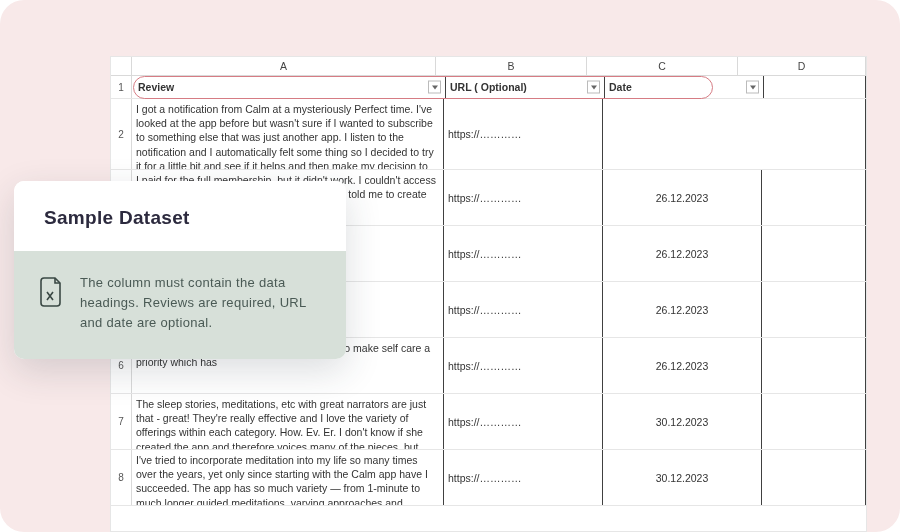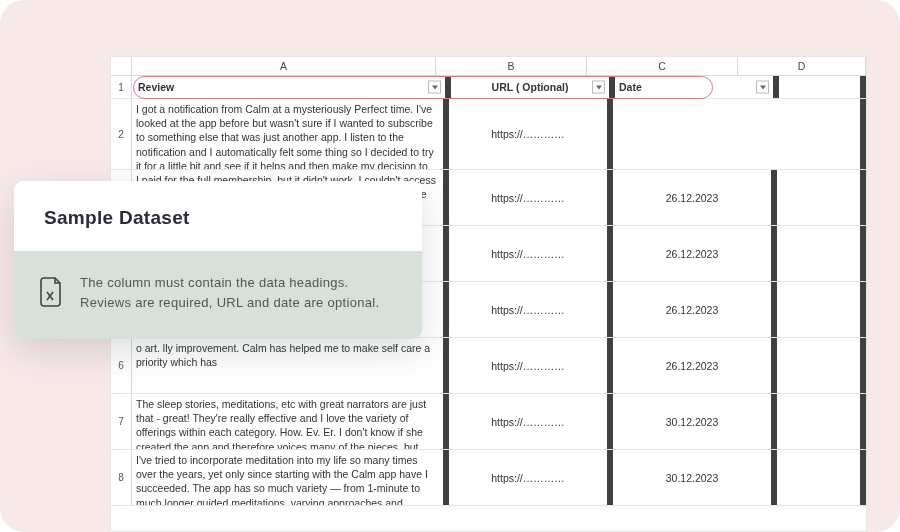--- a/index.html
+++ b/index.html
@@ -7,37 +7,37 @@
   .sheet{position:absolute;left:110px;top:56px;right:33px;bottom:0;background:#fff;font-size:11px;color:#333;border:1px solid #e6e6e6}
   .colhdr{display:flex;height:18px;background:#fff;border-bottom:1px solid #d9d9d9;font-size:10.5px;color:#444}
   .rnh{width:20px;flex:0 0 20px;border-right:1px solid #d9d9d9;background:#fff}
   .ch{display:flex;align-items:center;justify-content:center;border-right:1px solid #d9d9d9;background:#fff}
   .ch.a{flex:0 0 303px}
   .ch.b{flex:0 0 150px}
   .ch.c{flex:0 0 150px}
   .ch.d{flex:1}
   .row{display:flex;border-bottom:1px solid #e6e6e6}
   .rn{width:20px;flex:0 0 20px;display:flex;align-items:center;justify-content:center;font-size:10px;color:#555;border-right:1px solid #d9d9d9;background:#fff}
-  .cell{border-right:6px solid #404040;padding:2px 4px;display:flex;align-items:center;justify-content:center;font-size:10.5px}
+  .cell{border-right:1px solid #404040;padding:2px 4px;display:flex;align-items:center;justify-content:center;font-size:10.5px}
   .cell.a{flex:0 0 303px;justify-content:flex-start;text-align:left;line-height:1.35;overflow:hidden}
-  .cell.b{flex:0 0 150px;justify-content:center}
+  .cell.b{flex:0 0 150px;justify-content:flex-start}
   .cell.c{flex:0 0 150px}
   .cell.d{flex:1}
   .hdrrow{height:22px;position:relative}
   .hdrrow .cell{font-weight:600;position:relative}
   .hdrrow .cell.a{justify-content:flex-start;padding-left:6px}
   .hdrrow .cell.c{justify-content:flex-start}
   .pill{position:absolute;left:22px;top:0;right:153px;height:21px;border:1.5px solid #d67c84;border-radius:12px;pointer-events:none}
   .filter{position:absolute;right:4px;top:50%;transform:translateY(-50%);width:11px;height:11px;border:1px solid #bbb;background:#fff;display:flex;align-items:center;justify-content:center}
   .filter::after{content:'';width:0;height:0;border-left:3px solid transparent;border-right:3px solid transparent;border-top:4px solid #666}
   .datarow{height:55px}
   .datarow.tall{height:70px}
   .datarow .cell.a{align-items:flex-start;padding-top:3px}
 
-  .card{position:absolute;left:14px;top:181px;width:408px;background:#fff;border-radius:10px;box-shadow:0 12px 36px rgba(40,50,60,0.16);overflow:hidden}
+  .card{position:absolute;left:14px;top:181px;width:332px;background:#fff;border-radius:10px;box-shadow:0 12px 36px rgba(40,50,60,0.16);overflow:hidden}
   .card-top{padding:26px 30px 22px 30px;background:#fff}
   .card-title{font-size:19px;font-weight:600;color:#2c2a3e;letter-spacing:.3px}
   .card-body{background:#d7e0d9;padding:22px 26px 26px 26px;display:flex;gap:16px;align-items:flex-start}
   .card-text{font-size:13px;line-height:1.55;color:#4a5a55;letter-spacing:.3px}
   .xicon{flex:0 0 24px;margin-top:4px}
 </style>
 </head>
 <body>
 
 <div class="outer">

